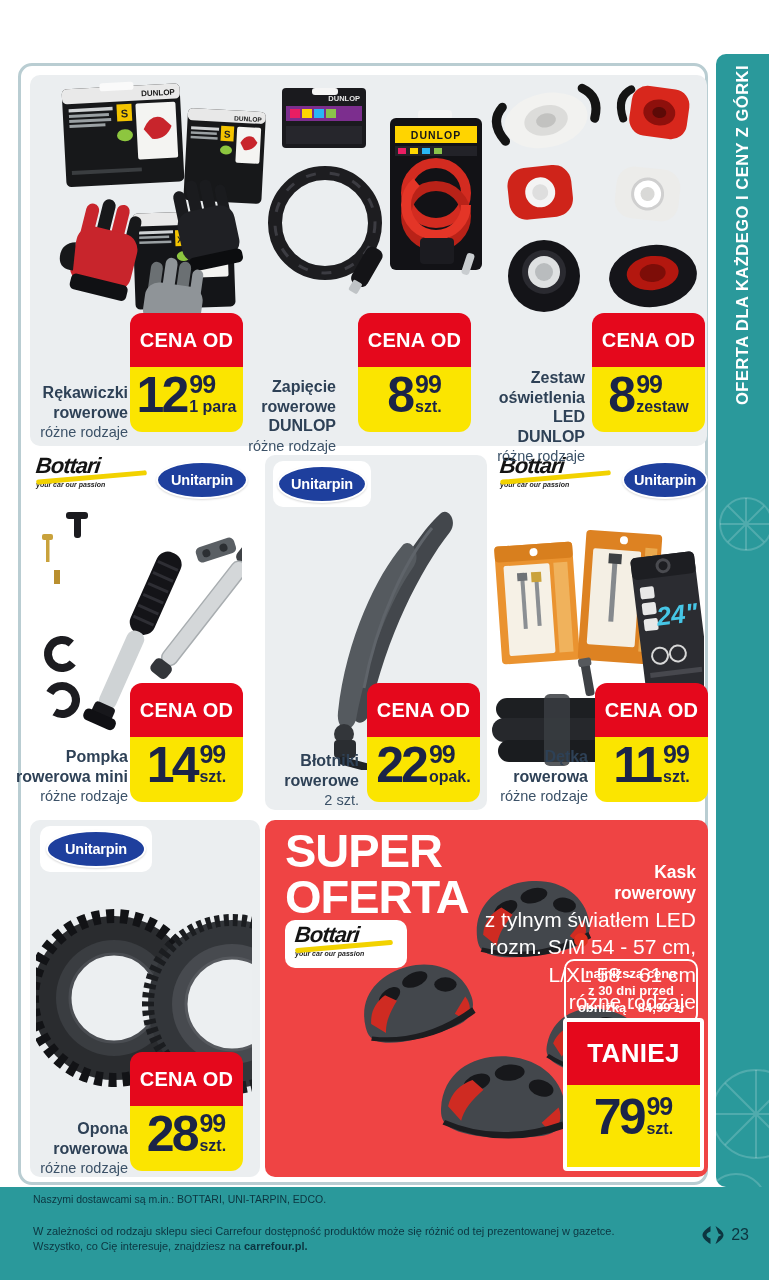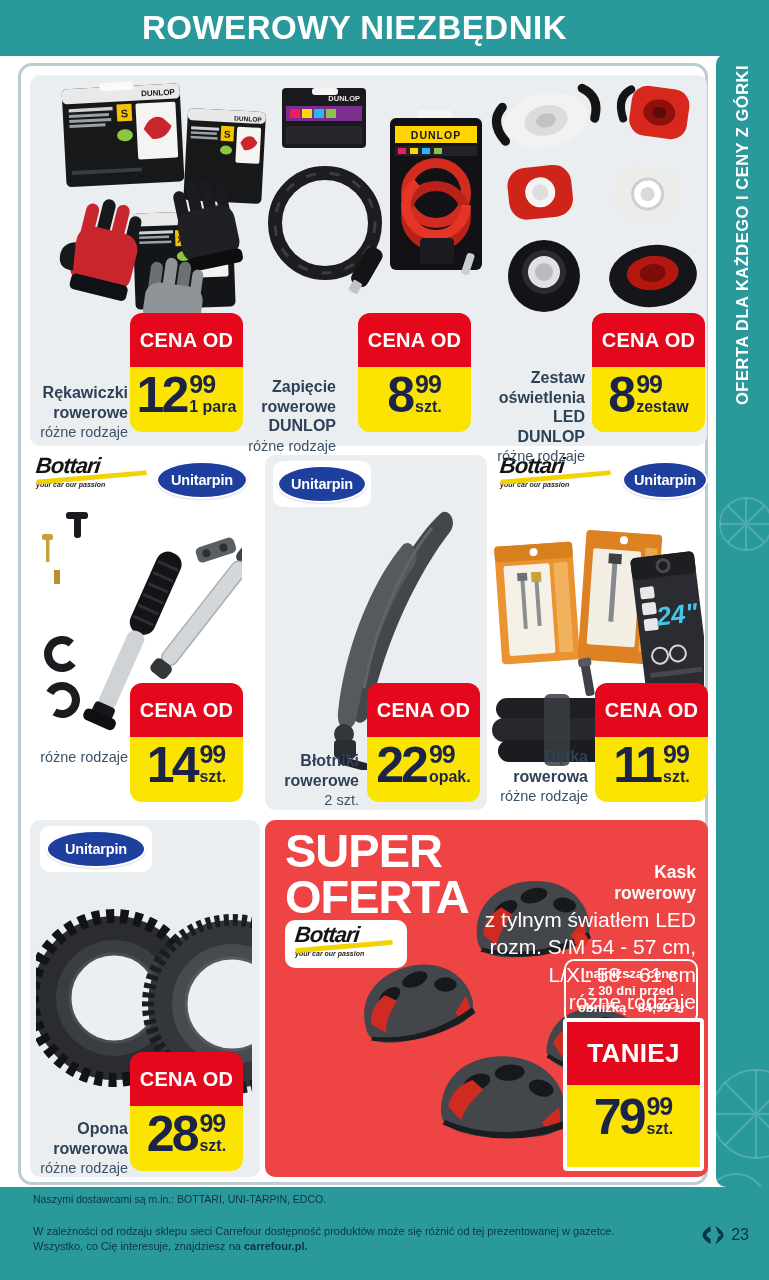--- a/index.html
+++ b/index.html
@@ -72,23 +72,20 @@
   .so-tag .pt-top{height:63px;font-size:26px;}
   .so-tag .pt-bot{height:82px;padding-top:10px;}
 
   .img{position:absolute;z-index:1;}
 </style>
 </head>
 <body>
 
 <div class="page">
 
-  <div class="header">
-    <div class="title">ROWEROWY NIEZBĘDNIK</div>
-  </div>
 
   <div class="sidebar">
     <svg width="53" height="1133" viewBox="0 0 53 1133">
       <g stroke="rgba(255,255,255,0.18)" fill="none" stroke-width="2">
         <circle cx="30" cy="470" r="26"></circle>
         <path d="M30 444 v52 M4 470 h52 M12 452 l36 36 M12 488 l36 -36"></path>
         <circle cx="40" cy="1060" r="44"></circle>
         <path d="M40 1016 v88 M-4 1060 h88 M9 1029 l62 62 M9 1091 l62 -62"></path>
         <circle cx="20" cy="1150" r="30"></circle>
       </g>
@@ -322,20 +319,22 @@
       <rect x="151" y="160" width="20" height="16" rx="5" fill="#33363a"></rect>
     </g>
     <g transform="rotate(-18 180 60)">
       <rect x="168" y="40" width="40" height="16" rx="5" fill="#5a5f64"></rect>
       <circle cx="178" cy="48" r="4" fill="#2c2f33"></circle>
         <circle cx="196" cy="48" r="4" fill="#2c2f33"></circle>
     </g>
   </svg>
 
   <div class="prod-label" style="right:641px;top:747px;">
+    <div class="pl-name">Pompka
+rowerowa mini</div>
     <div class="pl-note">różne rodzaje</div>
   </div>
   <div class="price-tag" style="left:130px;top:683px;">
     <div class="pt-top">CENA OD</div>
     <div class="pt-bot">
         <div class="pt-price">
       <span class="pt-main">14</span>
       <span class="pt-side">
             <span class="pt-cents">99</span>
       <span class="pt-unit">szt.</span>

